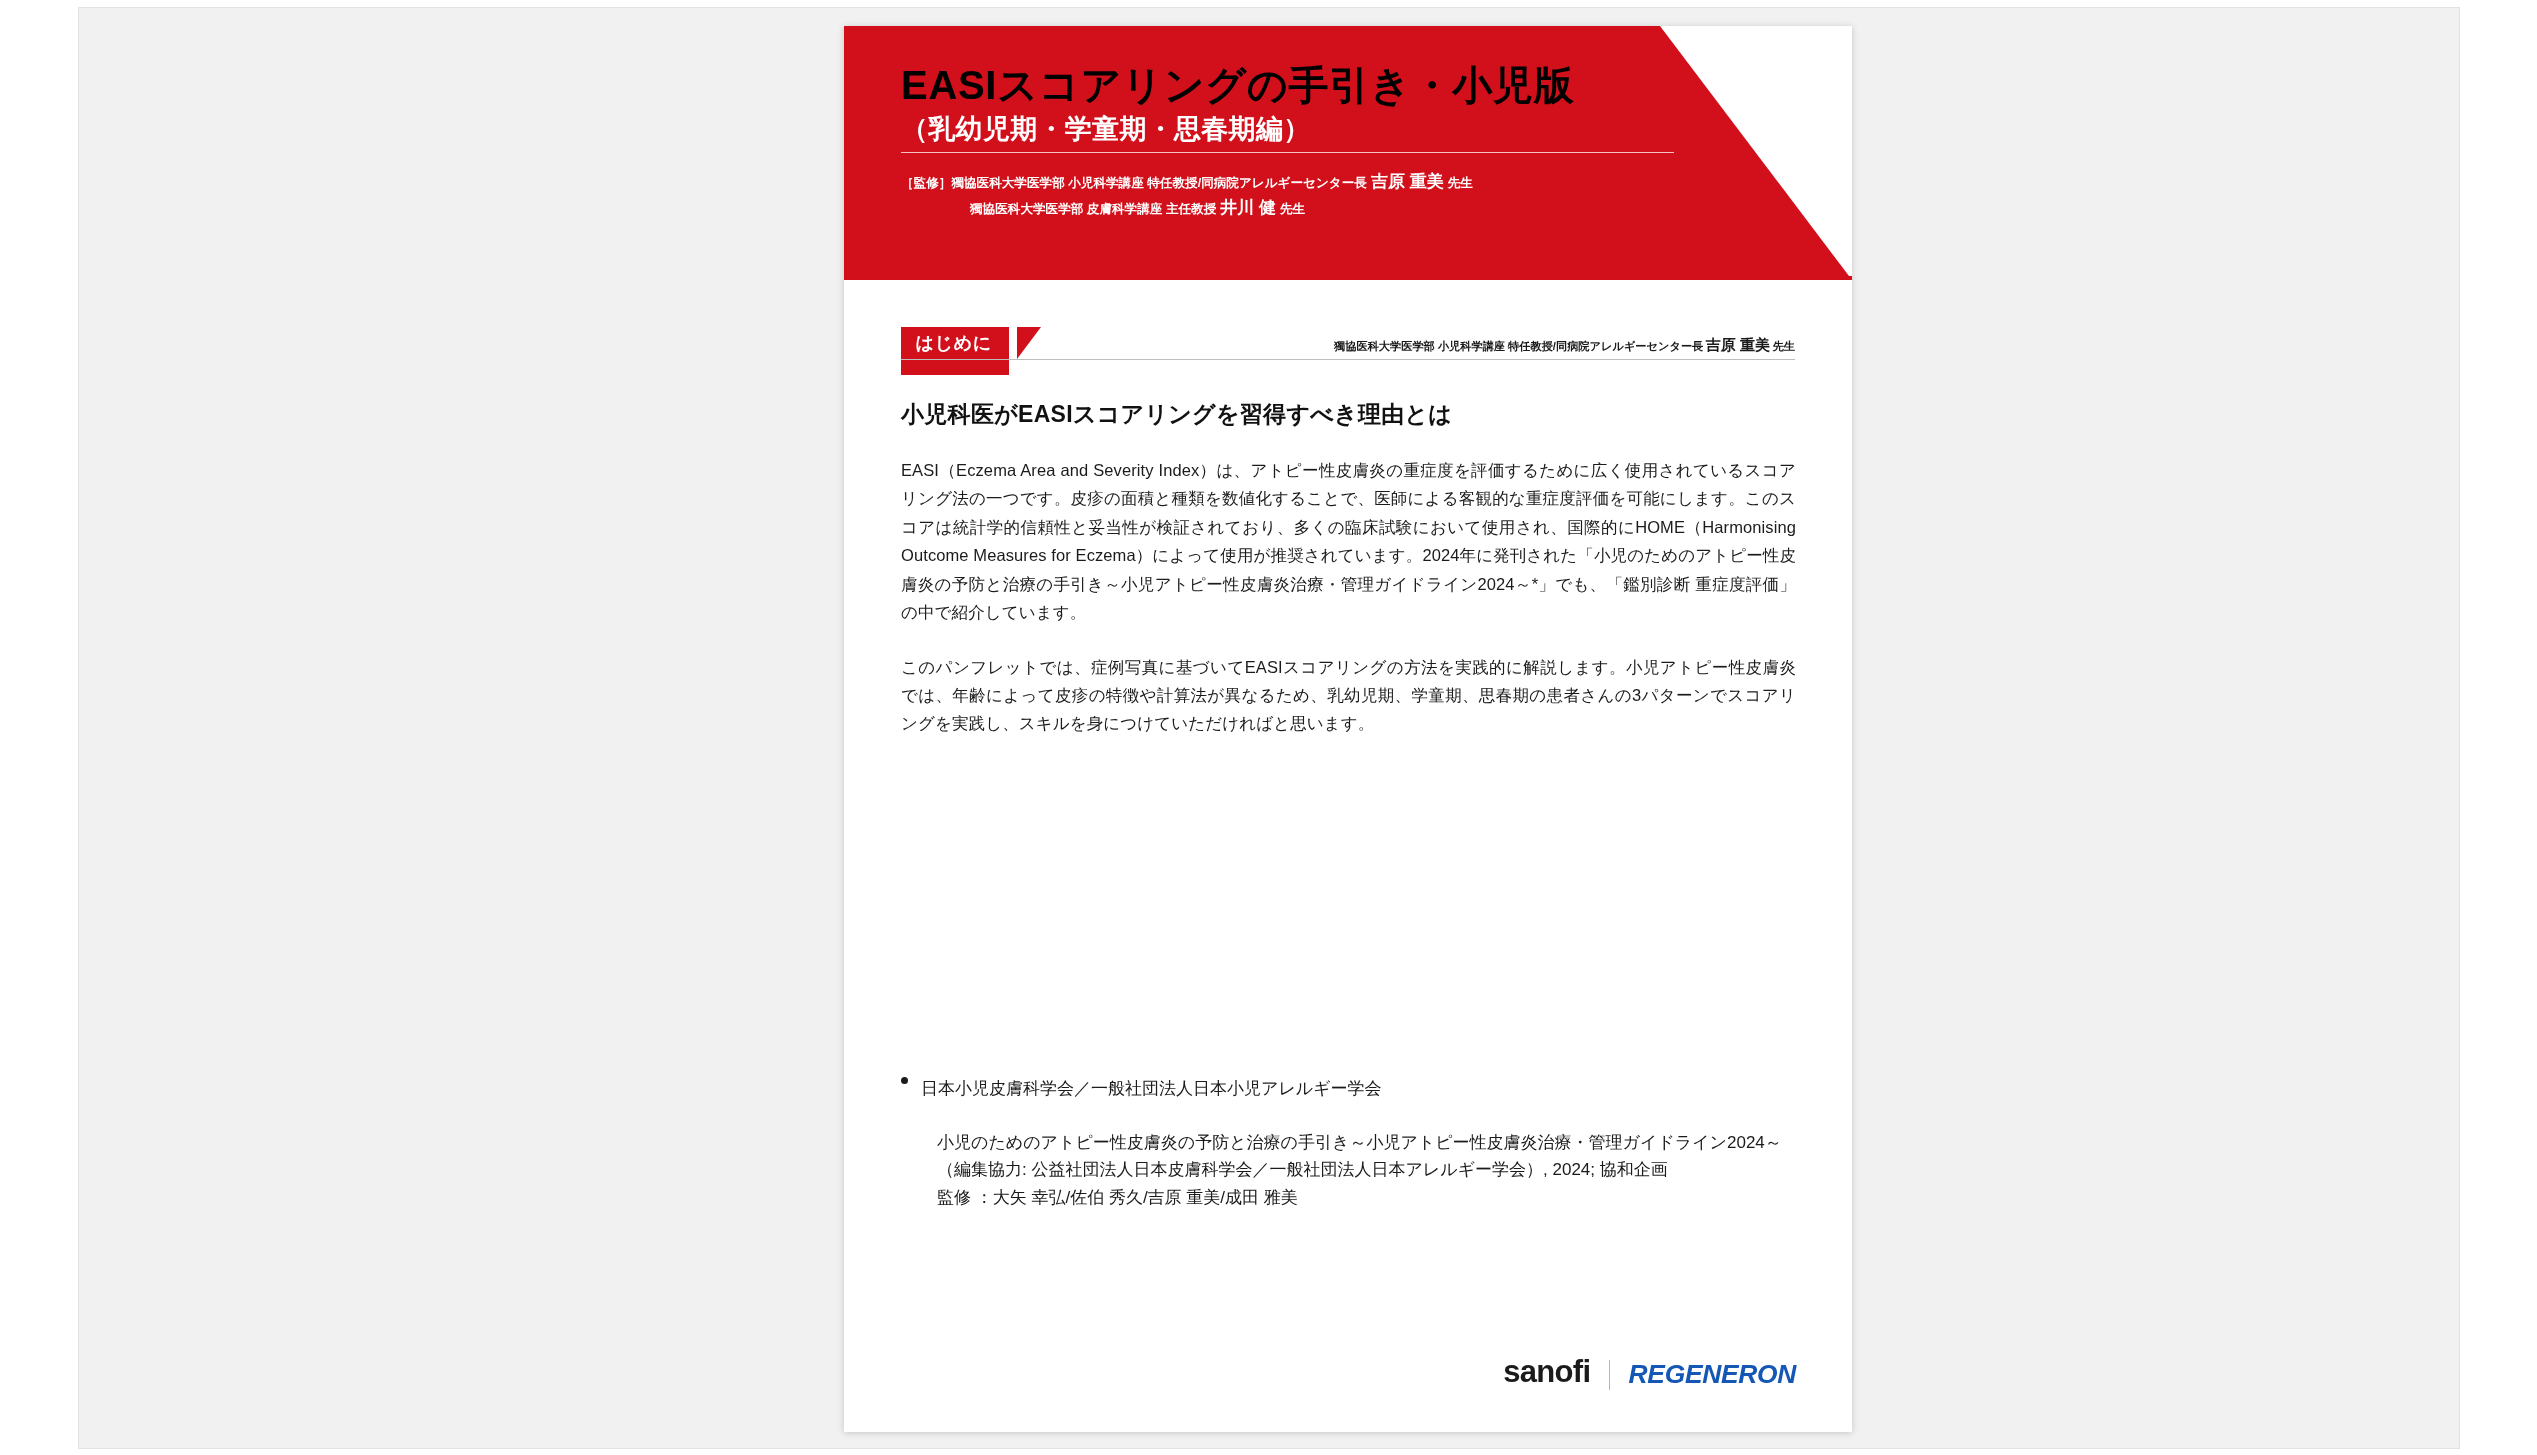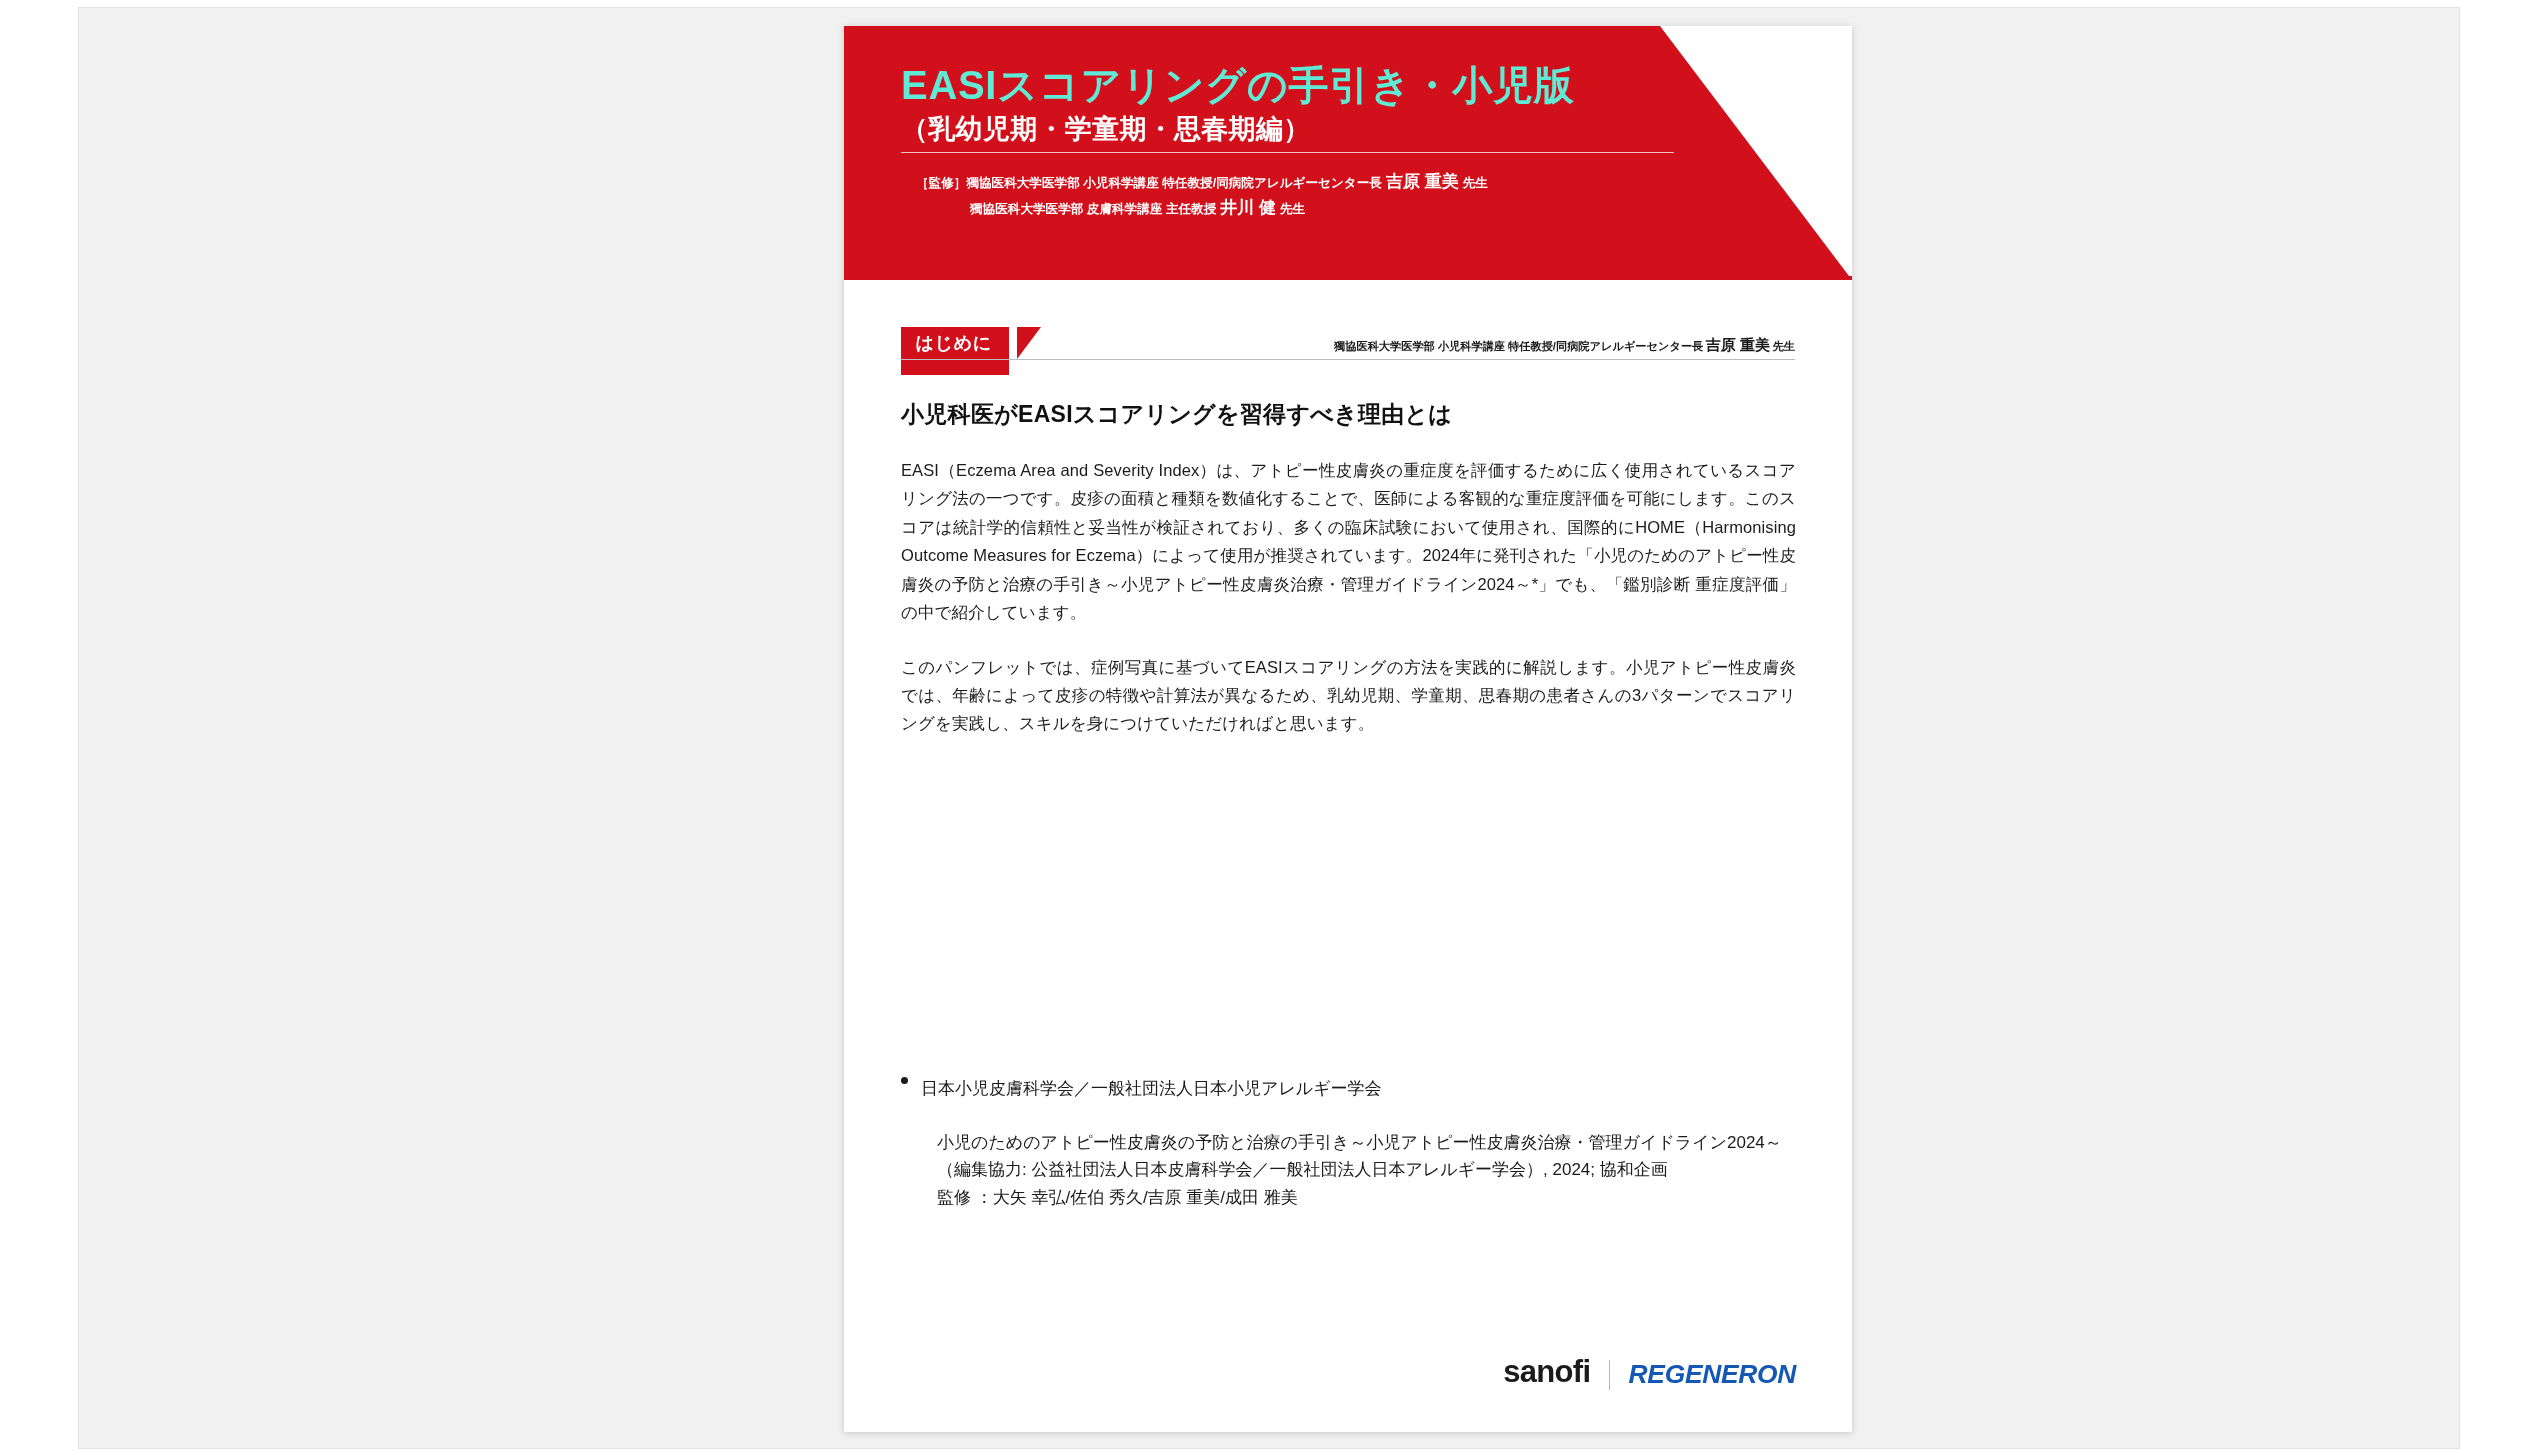--- a/index.html
+++ b/index.html
@@ -70,21 +70,21 @@
     top: -4px;
     width: 0;
     height: 0;
     border-top: 218px solid #d2101b;
     border-left: 165px solid transparent;
   }
   .banner-title {
     position: absolute;
     left: 57px;
     top: 32px;
-    color: #5eead4;
+    color: #000000;
     font-size: 40px;
     font-weight: bold;
     letter-spacing: 0.7px;
     white-space: nowrap;
   }
   .banner-subtitle {
     position: absolute;
     left: 57px;
     top: 85px;
     color: #ffffff;
@@ -96,21 +96,21 @@
   .banner-rule {
     position: absolute;
     left: 57px;
     top: 126px;
     width: 773px;
     height: 1.3px;
     background: rgba(255,255,255,0.75);
   }
   .banner-credit-1 {
     position: absolute;
-    left: 72px;
+    left: 57px;
     top: 144px;
     color: #ffffff;
     font-size: 12.6px;
     font-weight: bold;
     white-space: nowrap;
     text-align: center;
   }
   .banner-credit-2 {
     position: absolute;
     left: 126px;

